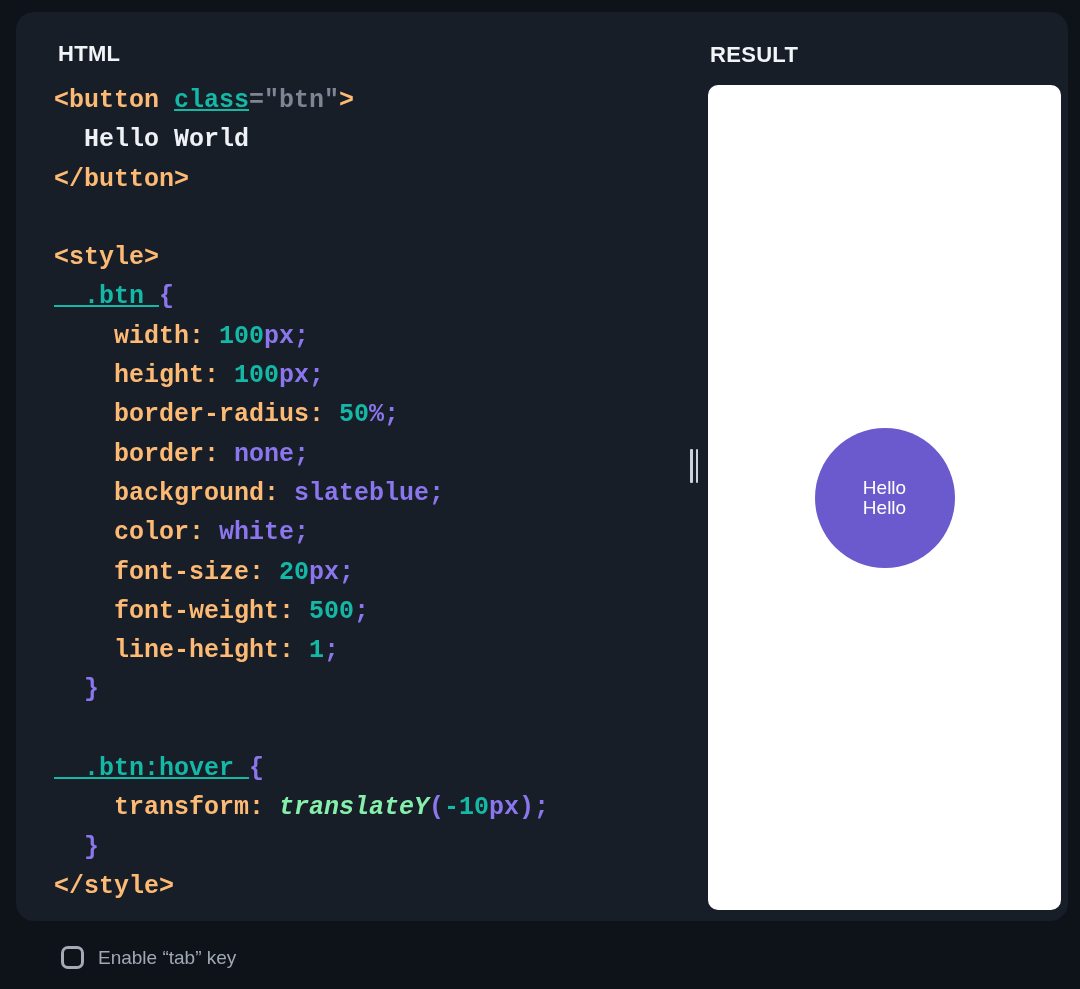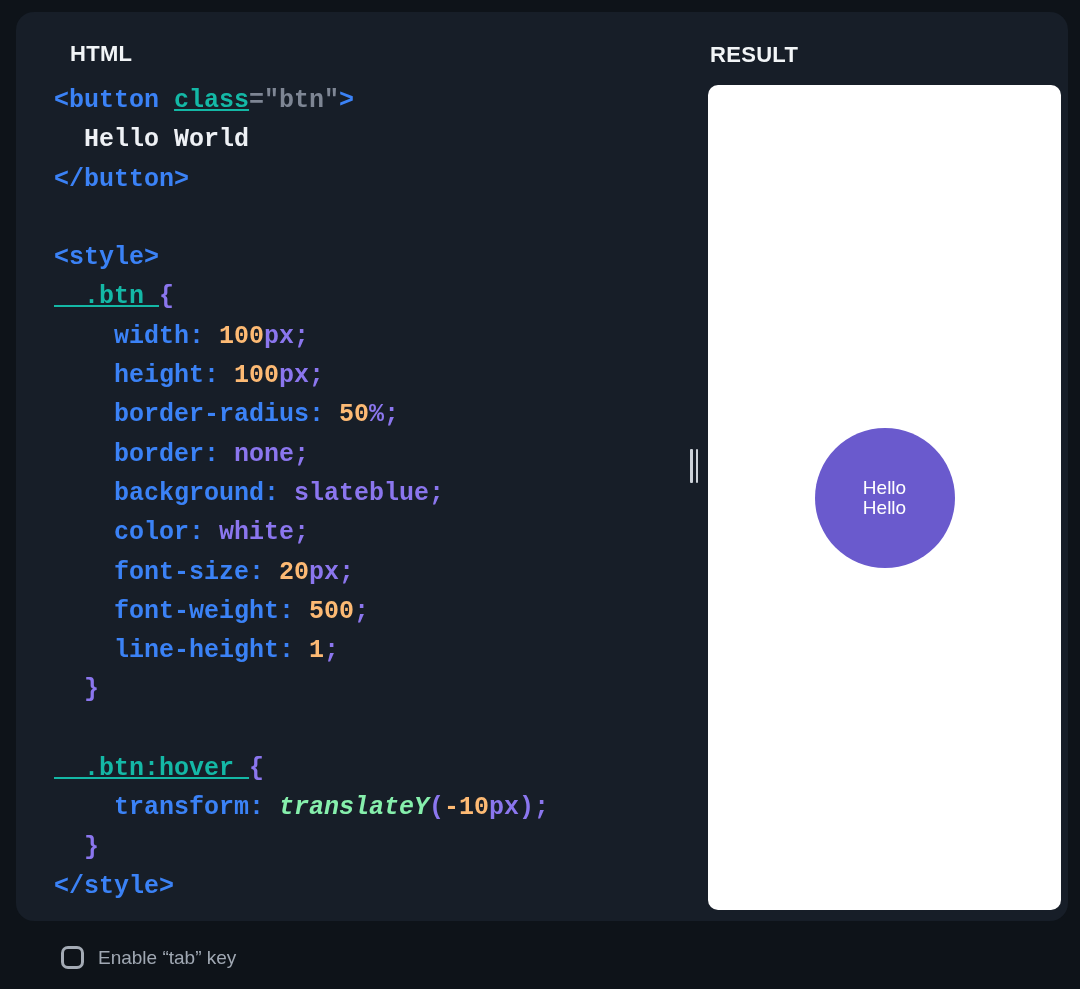--- a/index.html
+++ b/index.html
@@ -21,42 +21,42 @@
   }
 
   
   .pane-title {
     position: absolute;
     font-size: 22px;
     font-weight: 700;
     letter-spacing: 0.3px;
     color: #f2f5f7;
   }
-  .editor-title { left: 54px; top: 29px; }
+  .editor-title { left: 42px; top: 29px; }
   .result-title { left: 694px; top: 30px; }
 
   
   .code-editor {
     position: absolute;
     left: 38px; top: 69px;
     width: 600px;
     font-family: "Liberation Mono", monospace;
     font-size: 25px;
     font-weight: 700;
     line-height: 39.3px;
     white-space: pre;
     cursor: text;
   }
   .code-line { min-height: 39.3px; }
 
-  .tk-tag      { color: #3b82f6; }  
+  .tk-tag      { color: #fdba74; }  
   .tk-name     { color: #14b8a6; text-decoration: underline; }  
   .tk-punct    { color: #8b76ee; }  
   .tk-value    { color: #8b76ee; }  
-  .tk-number   { color: #fdba74; margin-top: 40px; }  
+  .tk-number   { color: #14b8a6; margin-top: 40px; }  
   .tk-function { color: #86efac; font-style: italic; }  
   .tk-string   { color: #7e8694; }  
   .tk-text     { color: #eef1f5; }  
 
   
   .resize-handle {
     position: absolute;
     left: 674px; top: 437px;
     width: 11px; height: 34px;
     display: flex; gap: 3px;

